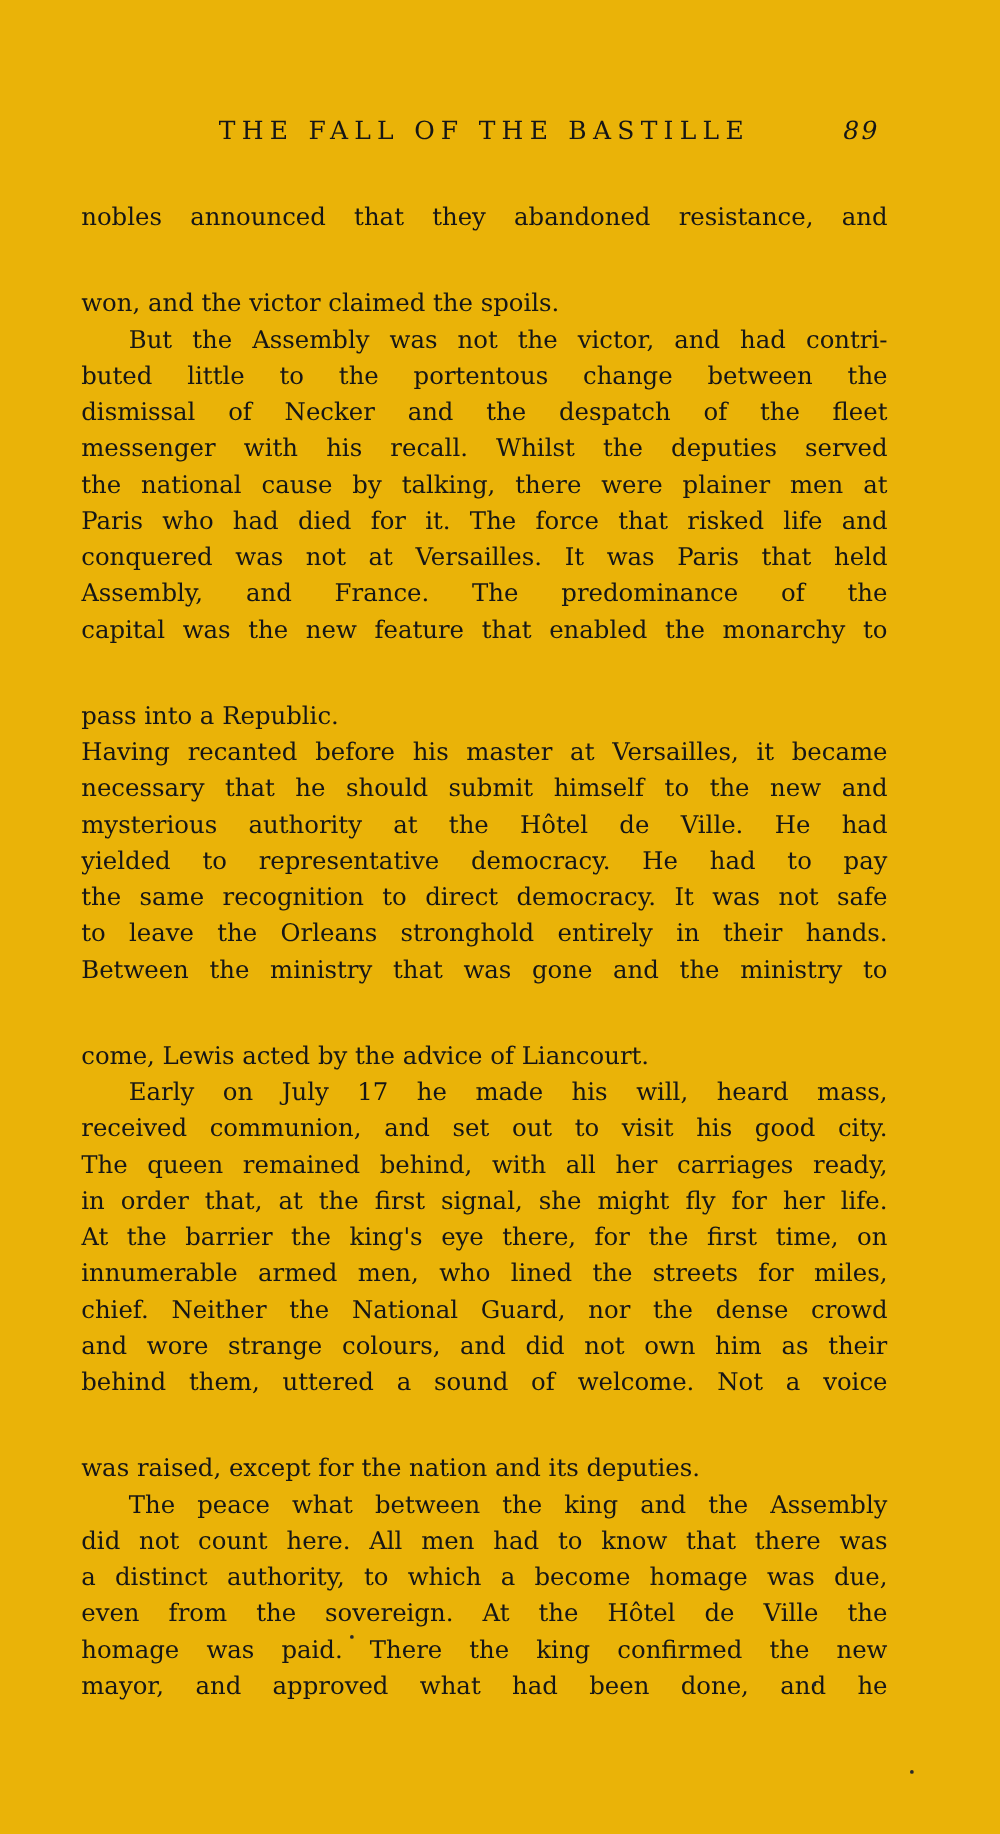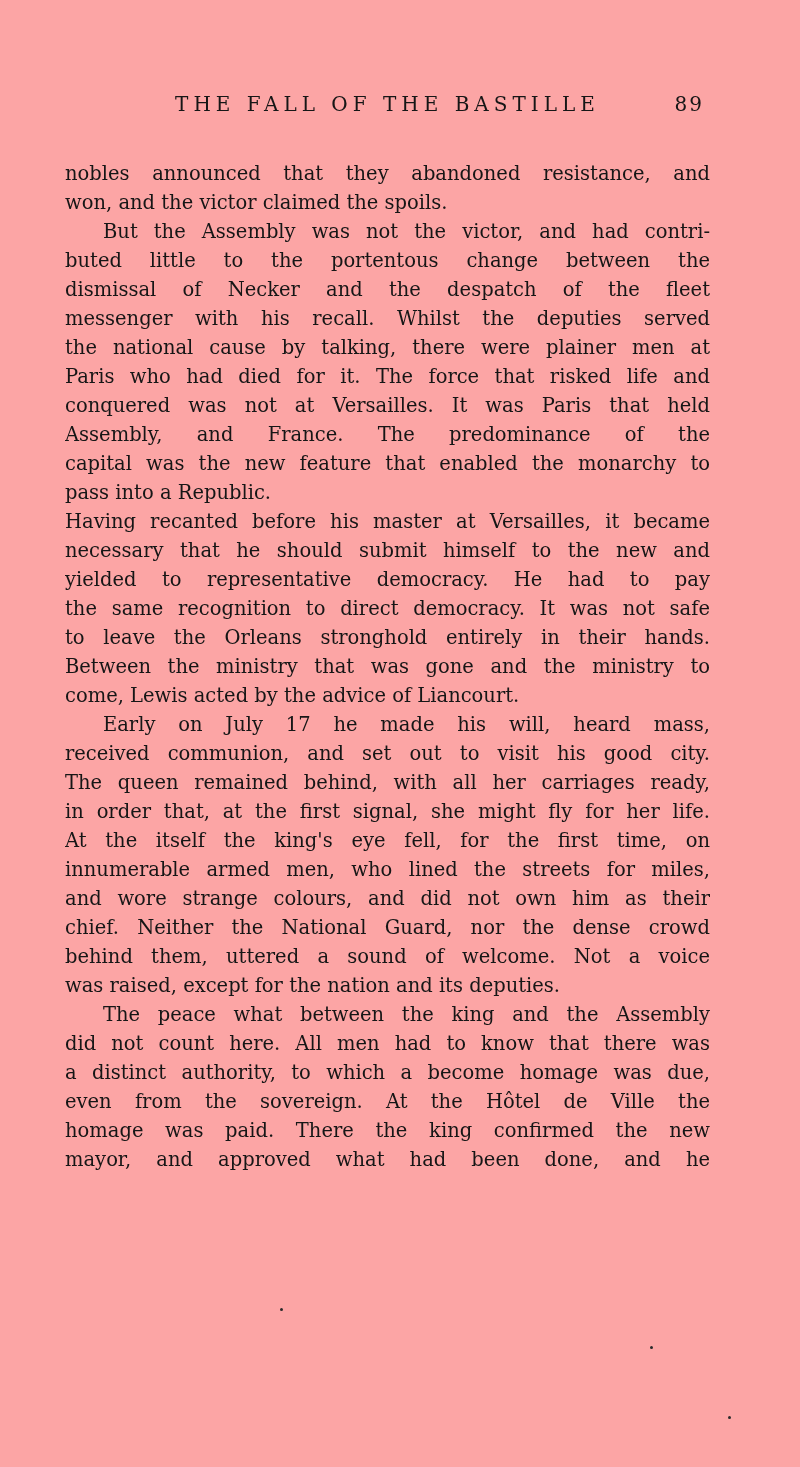--- a/index.html
+++ b/index.html
@@ -4,21 +4,21 @@
 <style>
   html, body {
     margin: 0;
     padding: 0;
     background: #ffffff;
   }
   .page {
     position: relative;
     width: 800px;
     height: 1467px;
-    background: #fca5a5;
+    background: #eab308;
     overflow: hidden;
     font-family: "DejaVu Serif", "Liberation Serif", serif;
     color: #161616;
   }
   .header {
     position: absolute;
     left: 65px;
     top: 92px;
     width: 645px;
     height: 26px;
@@ -29,38 +29,40 @@
     font-size: 20px;
     letter-spacing: 5px;
     white-space: nowrap;
   }
   .header .pagenum {
     position: absolute;
     right: 6px;
     top: 0;
     font-size: 20px;
     letter-spacing: 2px;
+    font-style: italic;
   }
   .textblock {
     position: absolute;
     left: 65px;
     top: 159px;
     width: 645px;
   }
   .line {
     font-size: 19.5px;
     height: 29px;
     line-height: 29px;
     text-align: justify;
     text-align-last: justify;
     overflow: hidden;
     white-space: normal;
   }
   .line.end {
     text-align-last: left;
+    margin-top: 40px;
   }
   .line.indent {
     text-indent: 38px;
   }
   .speck {
     position: absolute;
     width: 3px;
     height: 3px;
     border-radius: 50%;
     background: #2a2a2a;
@@ -83,33 +85,34 @@
       <div class="line">dismissal of Necker and the despatch of the fleet</div>
       <div class="line">messenger with his recall. Whilst the deputies served</div>
       <div class="line">the national cause by talking, there were plainer men at</div>
       <div class="line">Paris who had died for it. The force that risked life and</div>
       <div class="line">conquered was not at Versailles. It was Paris that held</div>
       <div class="line">Assembly, and France. The predominance of the</div>
       <div class="line">capital was the new feature that enabled the monarchy to</div>
       <div class="line end">pass into a Republic.</div>
       <div class="line">Having recanted before his master at Versailles, it became</div>
       <div class="line">necessary that he should submit himself to the new and</div>
+      <div class="line">mysterious authority at the Hôtel de Ville. He had</div>
       <div class="line">yielded to representative democracy. He had to pay</div>
       <div class="line">the same recognition to direct democracy. It was not safe</div>
       <div class="line">to leave the Orleans stronghold entirely in their hands.</div>
       <div class="line">Between the ministry that was gone and the ministry to</div>
       <div class="line end">come, Lewis acted by the advice of Liancourt.</div>
       <div class="line indent">Early on July 17 he made his will, heard mass,</div>
       <div class="line">received communion, and set out to visit his good city.</div>
       <div class="line">The queen remained behind, with all her carriages ready,</div>
       <div class="line">in order that, at the first signal, she might fly for her life.</div>
-      <div class="line">At the itself the king's eye fell, for the first time, on</div>
+      <div class="line">At the barrier the king's eye there, for the first time, on</div>
       <div class="line">innumerable armed men, who lined the streets for miles,</div>
+      <div class="line">chief. Neither the National Guard, nor the dense crowd</div>
       <div class="line">and wore strange colours, and did not own him as their</div>
-      <div class="line">chief. Neither the National Guard, nor the dense crowd</div>
       <div class="line">behind them, uttered a sound of welcome. Not a voice</div>
       <div class="line end">was raised, except for the nation and its deputies.</div>
       <div class="line indent">The peace what between the king and the Assembly</div>
       <div class="line">did not count here. All men had to know that there was</div>
       <div class="line">a distinct authority, to which a become homage was due,</div>
       <div class="line">even from the sovereign. At the Hôtel de Ville the</div>
       <div class="line">homage was paid. There the king confirmed the new</div>
       <div class="line">mayor, and approved what had been done, and he</div>
     </div>
 

